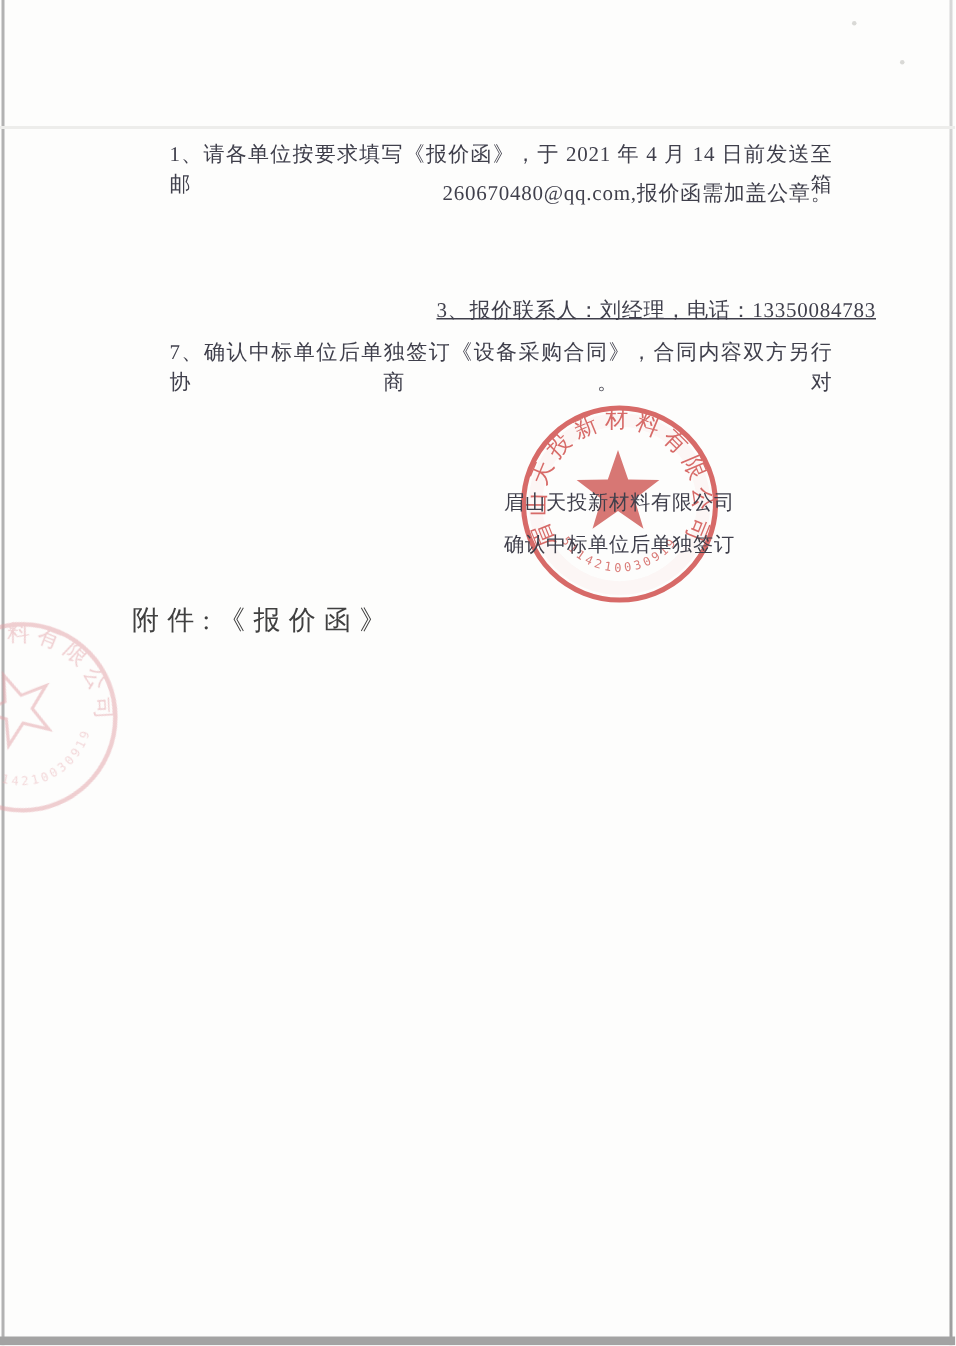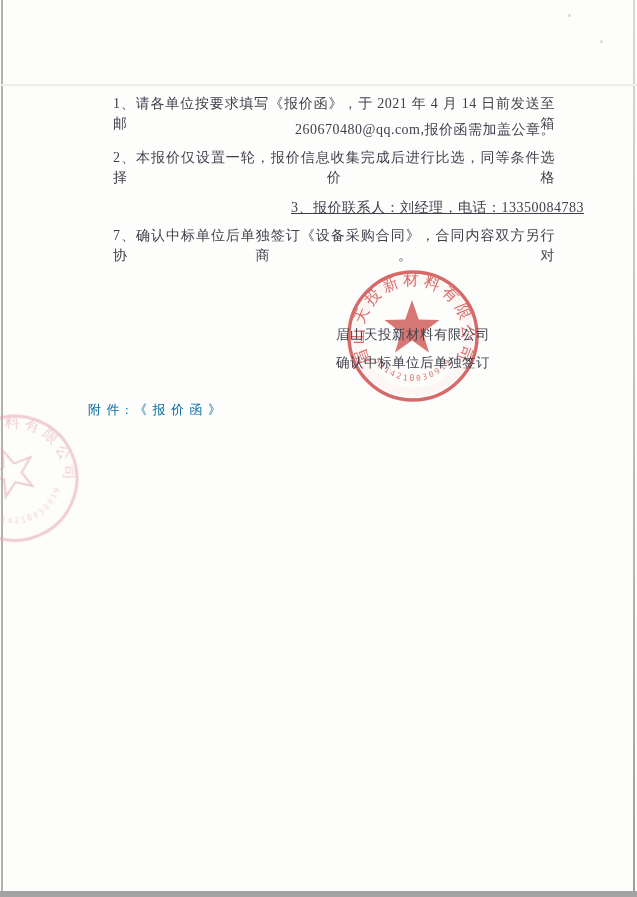--- a/index.html
+++ b/index.html
@@ -23,41 +23,40 @@
   .bodyline{
     position:absolute;left:84px;width:471px;height:22px;
     font-size:14px;letter-spacing:0.5px;line-height:20px;
     white-space:nowrap;color:#3f3f4b;text-align:right;
   }
   .indent{padding-left:29px;}
   .jlast{text-align:justify;text-align-last:justify;white-space:normal;padding-right:0;}
   .jlast.indent{width:442px;}
 
   .sig{position:absolute;left:336px;font-size:13.5px;letter-spacing:0.5px;color:#3f3f4b;white-space:nowrap;}
-  .attachment{position:absolute;left:88px;top:401px;font-size:13px;letter-spacing:5.5px;color:#0369a1;white-space:nowrap;}
+  .attachment{position:absolute;left:88px;top:401px;font-size:18px;letter-spacing:5.5px;color:#404040;white-space:nowrap;}
 
   .seal-main{position:absolute;left:338px;top:262px;width:150px;height:150px;opacity:0.82;filter:blur(0.2px);}
   .seal-partial{position:absolute;left:-59px;top:406px;width:150px;height:150px;
     transform:rotate(-22deg);opacity:0.5;filter:blur(0.3px);}
 </style>
 </head>
 <body>
 
 <div class="page">
 
   <div class="edge-left"></div>
   <div class="edge-right"></div>
   <div class="edge-bottom"></div>
   <div class="artifact-line"></div>
   <div class="speck" style="left:568px;top:14px;"></div>
   <div class="speck" style="left:600px;top:40px;"></div>
 
   <div class="bodyline indent jlast" style="top:94px;">1、请各单位按要求填写《报价函》，于 2021 年 4 月 14 日前发送至邮箱</div>
   <div class="bodyline" style="top:120px;">260670480@qq.com,报价函需加盖公章。</div>
-  <div class="bodyline indent jlast" style="top:148px;">2、本报价仅设置一轮，报价信息收集完成后进行比选，同等条件选择价格</div>
   <div class="bodyline indent" style="top:198px;text-decoration:underline;">3、报价联系人：刘经理，电话：13350084783</div>
   <div class="bodyline indent jlast" style="top:226px;">7、确认中标单位后单独签订《设备采购合同》，合同内容双方另行协商。对</div>
 
   <svg class="seal-main" viewBox="0 0 150 150">
     <defs>
       <path id="arcTop" d="M 33,100 A 50 50 0 1 1 117,100" fill="none"></path>
       <path id="arcBot" d="M 38,101 A 47 47 0 0 0 112,101" fill="none"></path>
     </defs>
     <circle cx="75" cy="74" r="64" fill="none" stroke="#cf4b48" stroke-width="3.4"></circle>
     <circle cx="75" cy="74" r="56" fill="none" stroke="#cf4b48" stroke-width="9" opacity="0.05"></circle>

